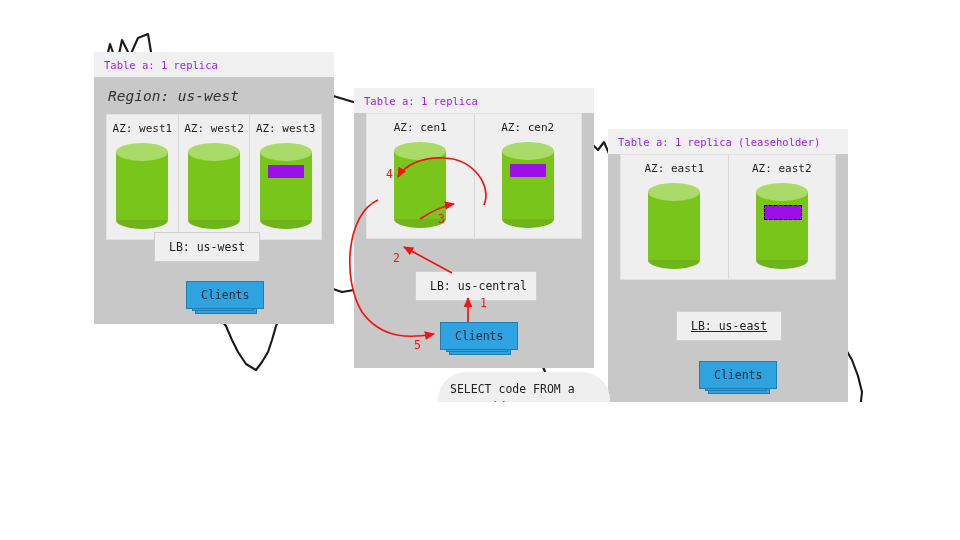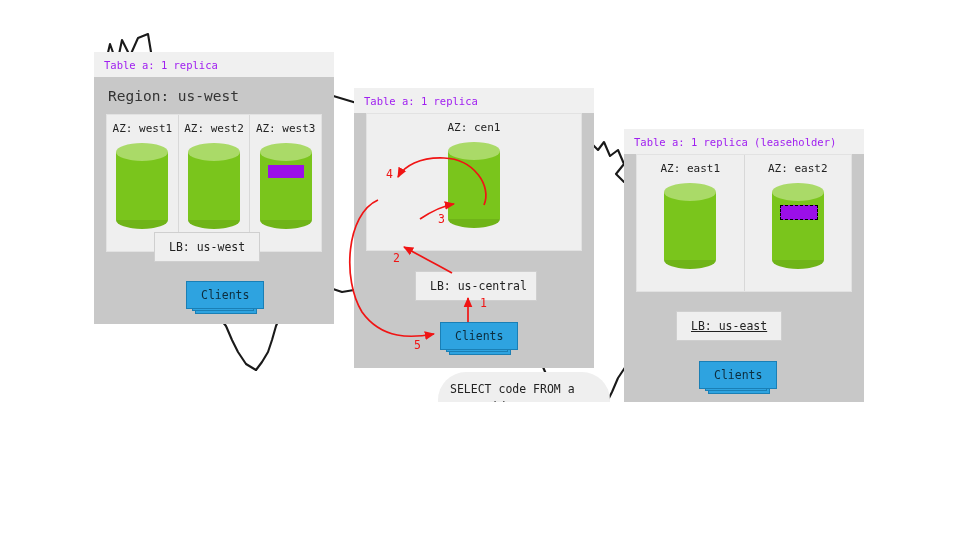--- a/index.html
+++ b/index.html
@@ -32,30 +32,31 @@
     font-size: 10.5px;
     padding: 7px 10px 6px 10px;
     letter-spacing: 0px;
     white-space: nowrap;
   }
   .region-title {
     color: #333333;
     font-size: 14.5px;
     padding: 11px 0 10px 14px;
     white-space: nowrap;
+    font-style: italic;
   }
   .az-row {
     display: flex;
     background: #efefef;
     margin: 0 12px;
     border: 1px solid #e2e2e2;
   }
   .az {
     flex: 1 1 0;
-    padding: 7px 0 22px 0;
+    padding: 7px 0 10px 0;
     text-align: center;
     position: relative;
   }
   .az + .az { border-left: 1px solid #d8d8d8; }
   .az-label {
     font-size: 11px;
     color: #222222;
     white-space: nowrap;
   }
   .cyl-wrap {
@@ -293,40 +294,51 @@
         <div class="az-label">AZ: cen1</div>
         <div class="cyl-wrap" style="width:52px; height:86px;">
           <div class="cyl">
             <div class="cyl-bottom"></div>
             <div class="cyl-body"></div>
             <div class="cyl-top"></div>
           </div>
         </div>
       </div>
 
+      <div class="az">
+        <div class="az-label">AZ: cen2</div>
+        <div class="cyl-wrap" style="width:52px; height:86px;">
+          <div class="cyl">
+            <div class="cyl-bottom"></div>
+            <div class="cyl-body"></div>
+            <div class="cyl-top"></div>
+            <div class="replica" style="left:8px; top:22px; width:36px; height:13px;"></div>
+          </div>
+        </div>
+      </div>
 
 
     </div>
   </div>
   <div class="lb" style="left:415px; top:271px; width:92px;">
     <span>LB: us-central</span>
   </div>
   <div class="clients" style="left:440px; top:322px;">
     <div class="sheet" style="left:9px; top:9px; width:60px; height:22px;"></div>
     <div class="sheet" style="left:6px; top:6px; width:60px; height:22px;"></div>
     <div class="sheet" style="left:3px; top:3px; width:60px; height:22px;"></div>
     <div class="front">
       <span>Clients</span>
     </div>
   </div>
   <div class="sqlbox" style="left:438px; top:372px; width:148px;border-radius:28px;">SELECT code FROM a
 WHERE id = 6
 AS OF SYSTEM TIME ...;</div>
 
-  <div class="region" style="left:624px; top:129px; width:240px; height:288px;">
+  <div class="region" style="left:608px; top:129px; width:240px; height:288px;">
     <div class="region-banner">Table a: 1 replica (leaseholder)</div>
     <div class="az-row">
 
       <div class="az">
         <div class="az-label">AZ: east1</div>
         <div class="cyl-wrap" style="width:52px; height:86px;">
           <div class="cyl">
             <div class="cyl-bottom"></div>
             <div class="cyl-body"></div>
             <div class="cyl-top"></div>

